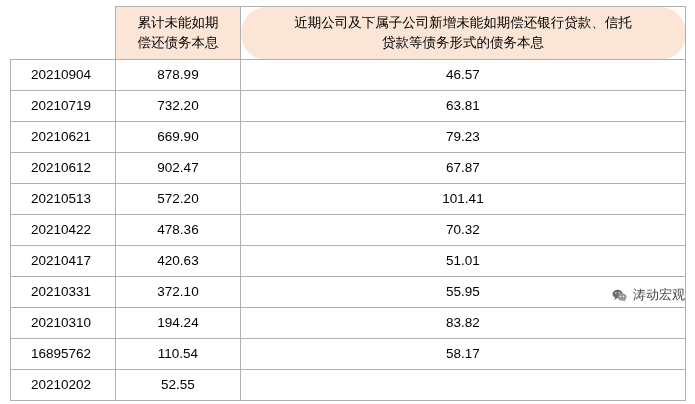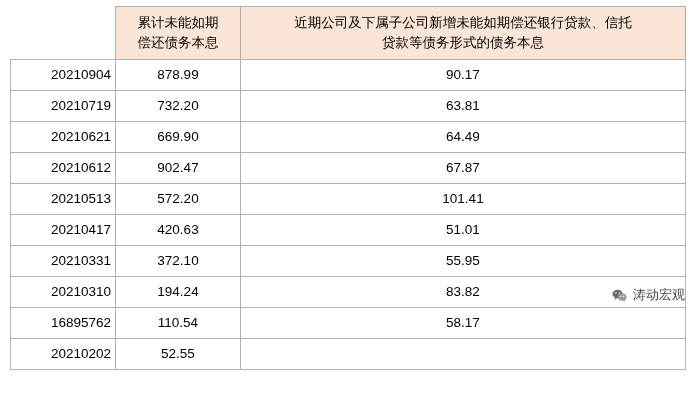--- a/index.html
+++ b/index.html
@@ -47,28 +47,29 @@
   thead td.hdr-date {
     border-left: none;
     border-top: none;
     background: #ffffff;
   }
   thead td.hdr-cum {
     padding: 2px 10px;
   }
   thead td.hdr-new {
     padding: 2px 24px;
+    border-radius: 26px;
   }
   tbody td {
     height: 26px;
     text-align: center;
     vertical-align: middle;
   }
   tbody td.cell-date {
-    text-align: right;
+    text-align: center;
     padding-left: 0;
   }
   tbody td.cell-new-empty {
     border-bottom: 1px solid #b0b0b0;
   }
   .footer {
     position: absolute;
     left: 18px;
     right: 10px;
     bottom: 8px;
@@ -111,41 +112,46 @@
         <td class="hdr-new">
           <div>近期公司及下属子公司新增未能如期偿还银行贷款、信托</div>
           <div>贷款等债务形式的债务本息</div>
         </td>
       </tr>
     </thead>
     <tbody>
       <tr>
         <td class="cell-date">20210904</td>
         <td>878.99</td>
-        <td>90.17</td>
+        <td>46.57</td>
       </tr>
       <tr>
         <td class="cell-date">20210719</td>
         <td>732.20</td>
         <td>63.81</td>
       </tr>
       <tr>
         <td class="cell-date">20210621</td>
         <td>669.90</td>
-        <td>64.49</td>
+        <td>79.23</td>
       </tr>
       <tr>
         <td class="cell-date">20210612</td>
         <td>902.47</td>
         <td>67.87</td>
       </tr>
       <tr>
         <td class="cell-date">20210513</td>
         <td>572.20</td>
         <td>101.41</td>
+      </tr>
+      <tr>
+        <td class="cell-date">20210422</td>
+        <td>478.36</td>
+        <td>70.32</td>
       </tr>
       <tr>
         <td class="cell-date">20210417</td>
         <td>420.63</td>
         <td>51.01</td>
       </tr>
       <tr>
         <td class="cell-date">20210331</td>
         <td>372.10</td>
         <td>55.95</td>

